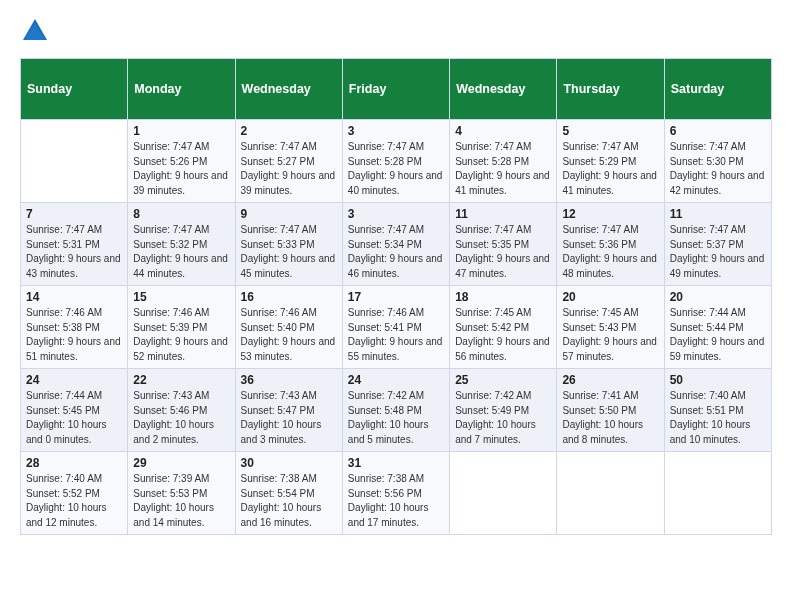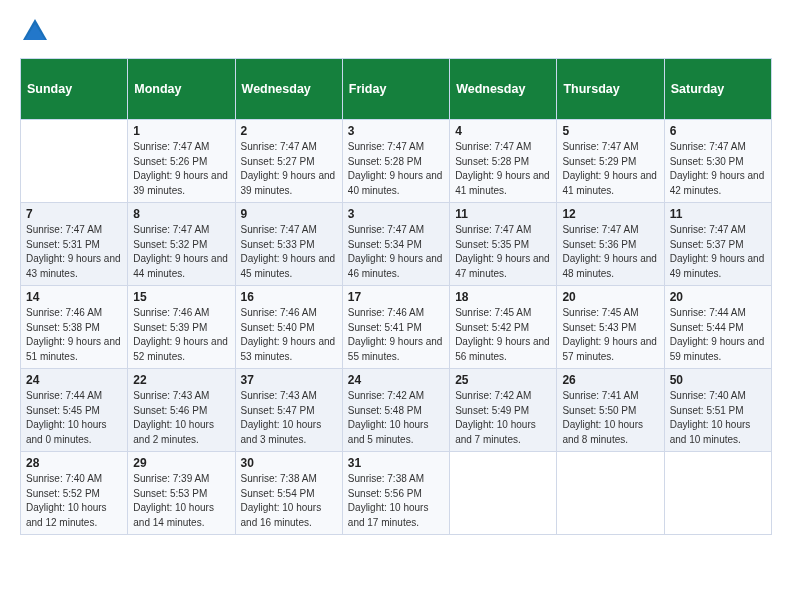--- a/index.html
+++ b/index.html
@@ -224,21 +224,21 @@
         <tr>
           <td>
             <span class="day-number">24</span>
             <div class="day-info">Sunrise: 7:44 AM<br>Sunset: 5:45 PM<br>Daylight: 10 hours and 0 minutes.</div>
           </td>
           <td>
             <span class="day-number">22</span>
             <div class="day-info">Sunrise: 7:43 AM<br>Sunset: 5:46 PM<br>Daylight: 10 hours and 2 minutes.</div>
           </td>
           <td>
-            <span class="day-number">37</span>
+            <span class="day-number">36</span>
             <div class="day-info">Sunrise: 7:43 AM<br>Sunset: 5:47 PM<br>Daylight: 10 hours and 3 minutes.</div>
           </td>
           <td>
             <span class="day-number">24</span>
             <div class="day-info">Sunrise: 7:42 AM<br>Sunset: 5:48 PM<br>Daylight: 10 hours and 5 minutes.</div>
           </td>
           <td>
             <span class="day-number">25</span>
             <div class="day-info">Sunrise: 7:42 AM<br>Sunset: 5:49 PM<br>Daylight: 10 hours and 7 minutes.</div>
           </td>

